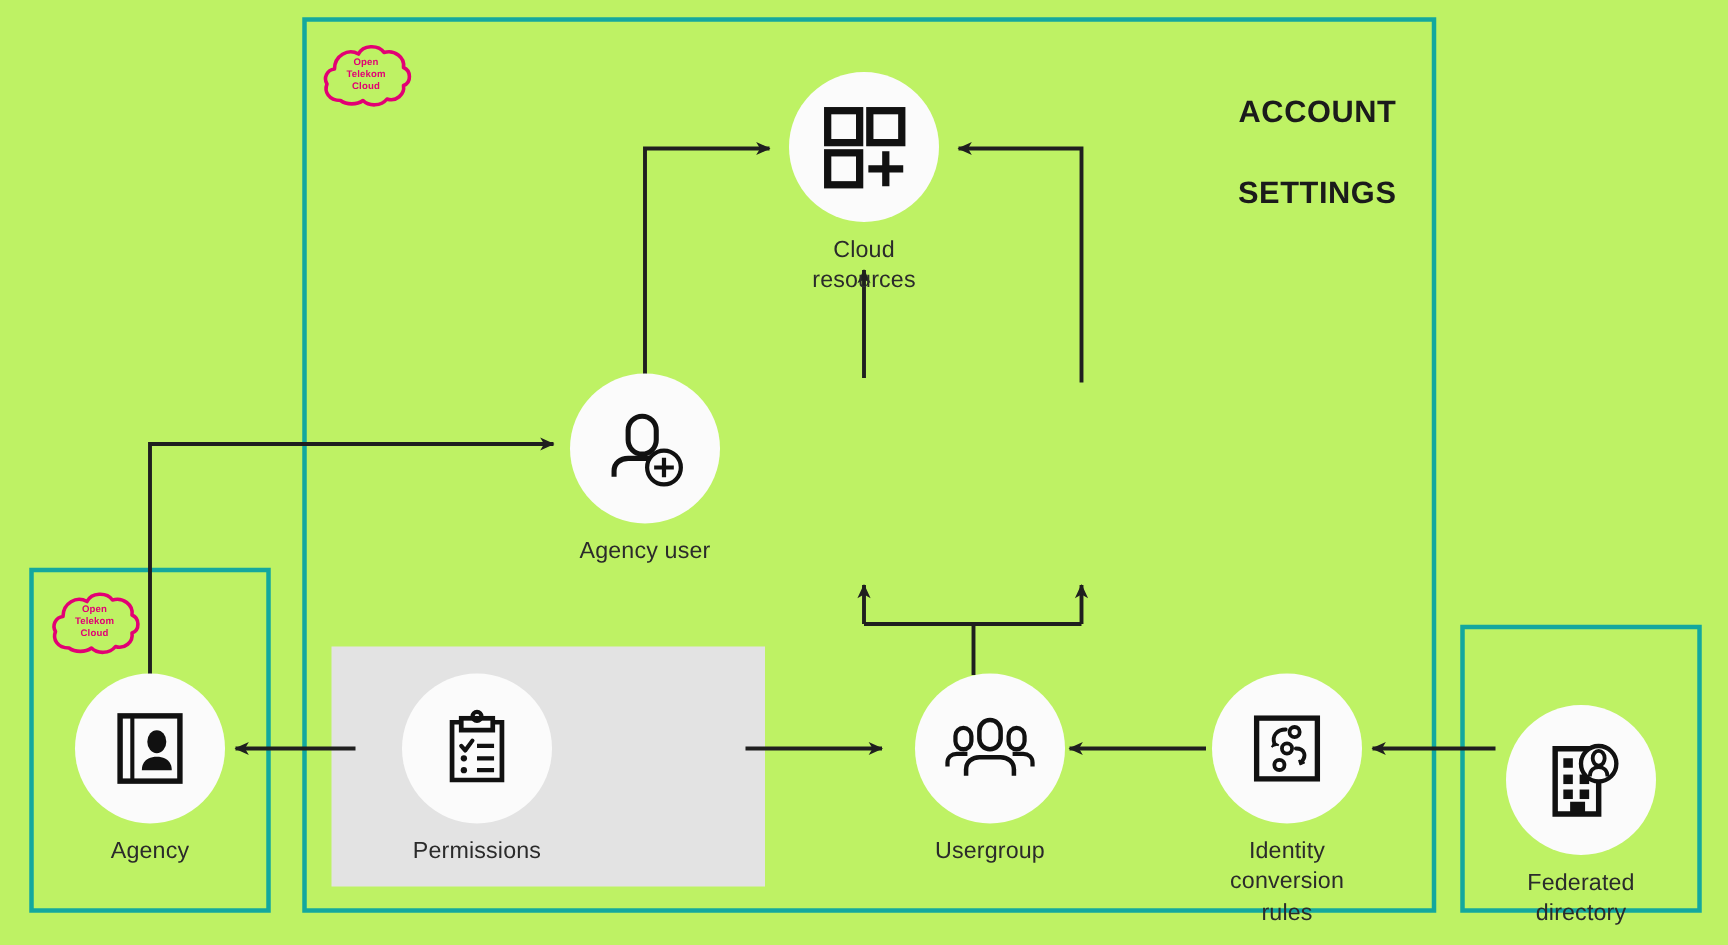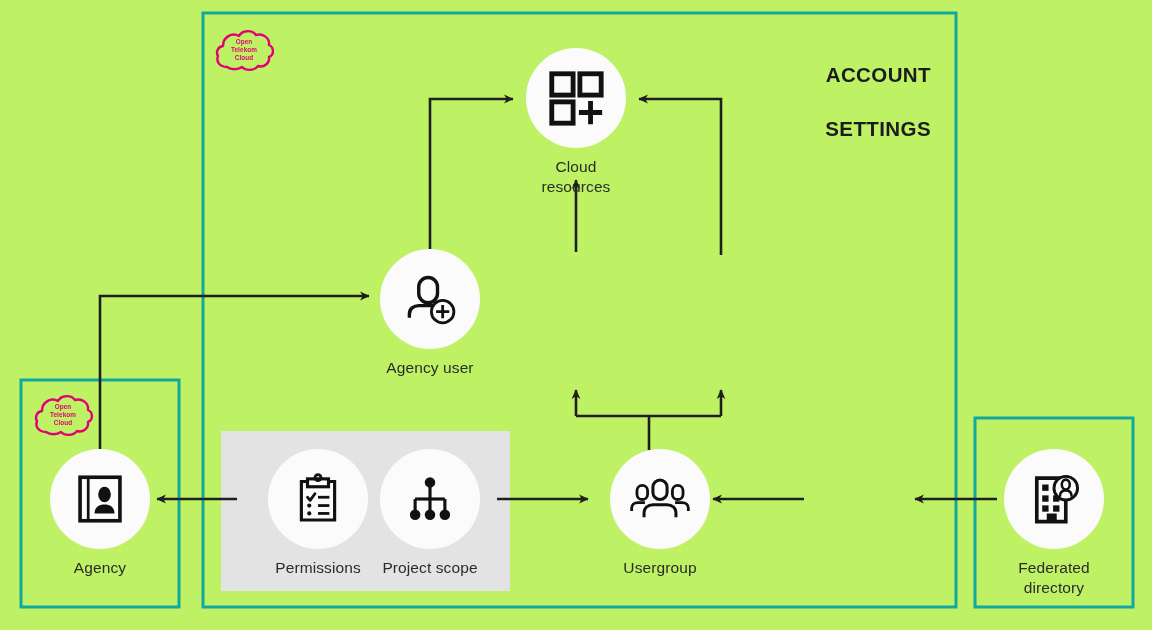--- a/index.html
+++ b/index.html
@@ -202,55 +202,56 @@
         <path d="M32,30 L45,30" stroke="#111" stroke-width="3.2"></path>
         <circle cx="22" cy="39.5" r="2.4" fill="#111"></circle>
         <path d="M32,39.5 L45,39.5" stroke="#111" stroke-width="3.2"></path>
         <circle cx="22" cy="48.5" r="2.4" fill="#111"></circle>
         <path d="M32,48.5 L45,48.5" stroke="#111" stroke-width="3.2"></path>
       </svg>
     </div>
     <div class="caption">Permissions</div>
   </div>
 
-  <div class="node" style="left:380px; top:449px;">
-    <div class="disc">
-      <svg viewBox="0 0 64 64" width="56" height="56">
-        <circle cx="32" cy="13" r="6" fill="#111"></circle>
-        <path d="M32,13 L32,50" stroke="#111" stroke-width="3.6"></path>
-        <path d="M15,32 L49,32" stroke="#111" stroke-width="3.6"></path>
-        <path d="M15,32 L15,48" stroke="#111" stroke-width="3.6"></path>
-        <path d="M49,32 L49,48" stroke="#111" stroke-width="3.6"></path>
-        <circle cx="15" cy="50" r="6" fill="#111"></circle>
-        <circle cx="32" cy="50" r="6" fill="#111"></circle>
-        <circle cx="49" cy="50" r="6" fill="#111"></circle>
-      </svg>
-    </div>
-    <div class="caption">Project scope</div>
-  </div>
 
   <div class="node" style="left:610px; top:449px;">
     <div class="disc">
       <svg viewBox="0 0 70 64" width="62" height="57">
 
         <rect x="9" y="16" width="12" height="16" rx="6" fill="none" stroke="#111" stroke-width="3.2"></rect>
         <path d="M3,45 L3,42 C3,38 6,35.5 10,35.5 L18,35.5" fill="none" stroke="#111" stroke-width="3.2"></path>
 
         <rect x="49" y="16" width="12" height="16" rx="6" fill="none" stroke="#111" stroke-width="3.2"></rect>
         <path d="M67,45 L67,42 C67,38 64,35.5 60,35.5 L52,35.5" fill="none" stroke="#111" stroke-width="3.2"></path>
 
         <rect x="27" y="10" width="16" height="22" rx="8" fill="none" stroke="#111" stroke-width="3.4"></rect>
         <path d="M17,52 L17,47 C17,41.5 21.5,38 27,38 L43,38 C48.5,38 53,41.5 53,47 L53,52" fill="none" stroke="#111" stroke-width="3.4"></path>
       </svg>
     </div>
     <div class="caption">Usergroup</div>
   </div>
 
-
-  <div class="node" style="left:1004px; top:449px;">
+  <div class="node" style="left:808px; top:449px;">
+    <div class="disc">
+      <svg viewBox="0 0 64 64" width="54" height="54">
+        <rect x="8" y="8" width="48" height="48" fill="none" stroke="#111" stroke-width="4.2"></rect>
+        <circle cx="38" cy="19" r="4" fill="none" stroke="#111" stroke-width="3"></circle>
+        <circle cx="32" cy="32" r="4" fill="none" stroke="#111" stroke-width="3"></circle>
+        <circle cx="26" cy="45" r="4" fill="none" stroke="#111" stroke-width="3"></circle>
+        <path d="M31,17 C24,17 20,22 22,28" fill="none" stroke="#111" stroke-width="3" stroke-linecap="round"></path>
+        <path d="M20,31 L22,27.5 L25.5,29.5" fill="#111" stroke="#111" stroke-width="1.6" stroke-linejoin="round"></path>
+        <path d="M39,32 C46,32 48,38 43,43" fill="none" stroke="#111" stroke-width="3" stroke-linecap="round"></path>
+        <path d="M46,43 L42.5,44.5 L41.5,41" fill="#111" stroke="#111" stroke-width="1.6" stroke-linejoin="round"></path>
+      </svg>
+    </div>
+    <div class="caption">Identity
+conversion rules</div>
+  </div>
+
+  <div class="node" style="left:1004px; top:470px;">
     <div class="disc">
       <svg viewBox="0 0 64 64" width="58" height="58">
         <path d="M13,9 L45,9 L45,57 L13,57 Z" fill="none" stroke="#111" stroke-width="4"></path>
         <rect x="19" y="16" width="7" height="7" fill="#111"></rect>
         <rect x="31" y="16" width="7" height="7" fill="#111"></rect>
         <rect x="19" y="28" width="7" height="7" fill="#111"></rect>
         <rect x="31" y="28" width="7" height="7" fill="#111"></rect>
         <rect x="19" y="39" width="7" height="7" fill="#111"></rect>
         <rect x="31" y="39" width="7" height="7" fill="#111"></rect>
         <rect x="24" y="48" width="11" height="9" fill="#111"></rect>

